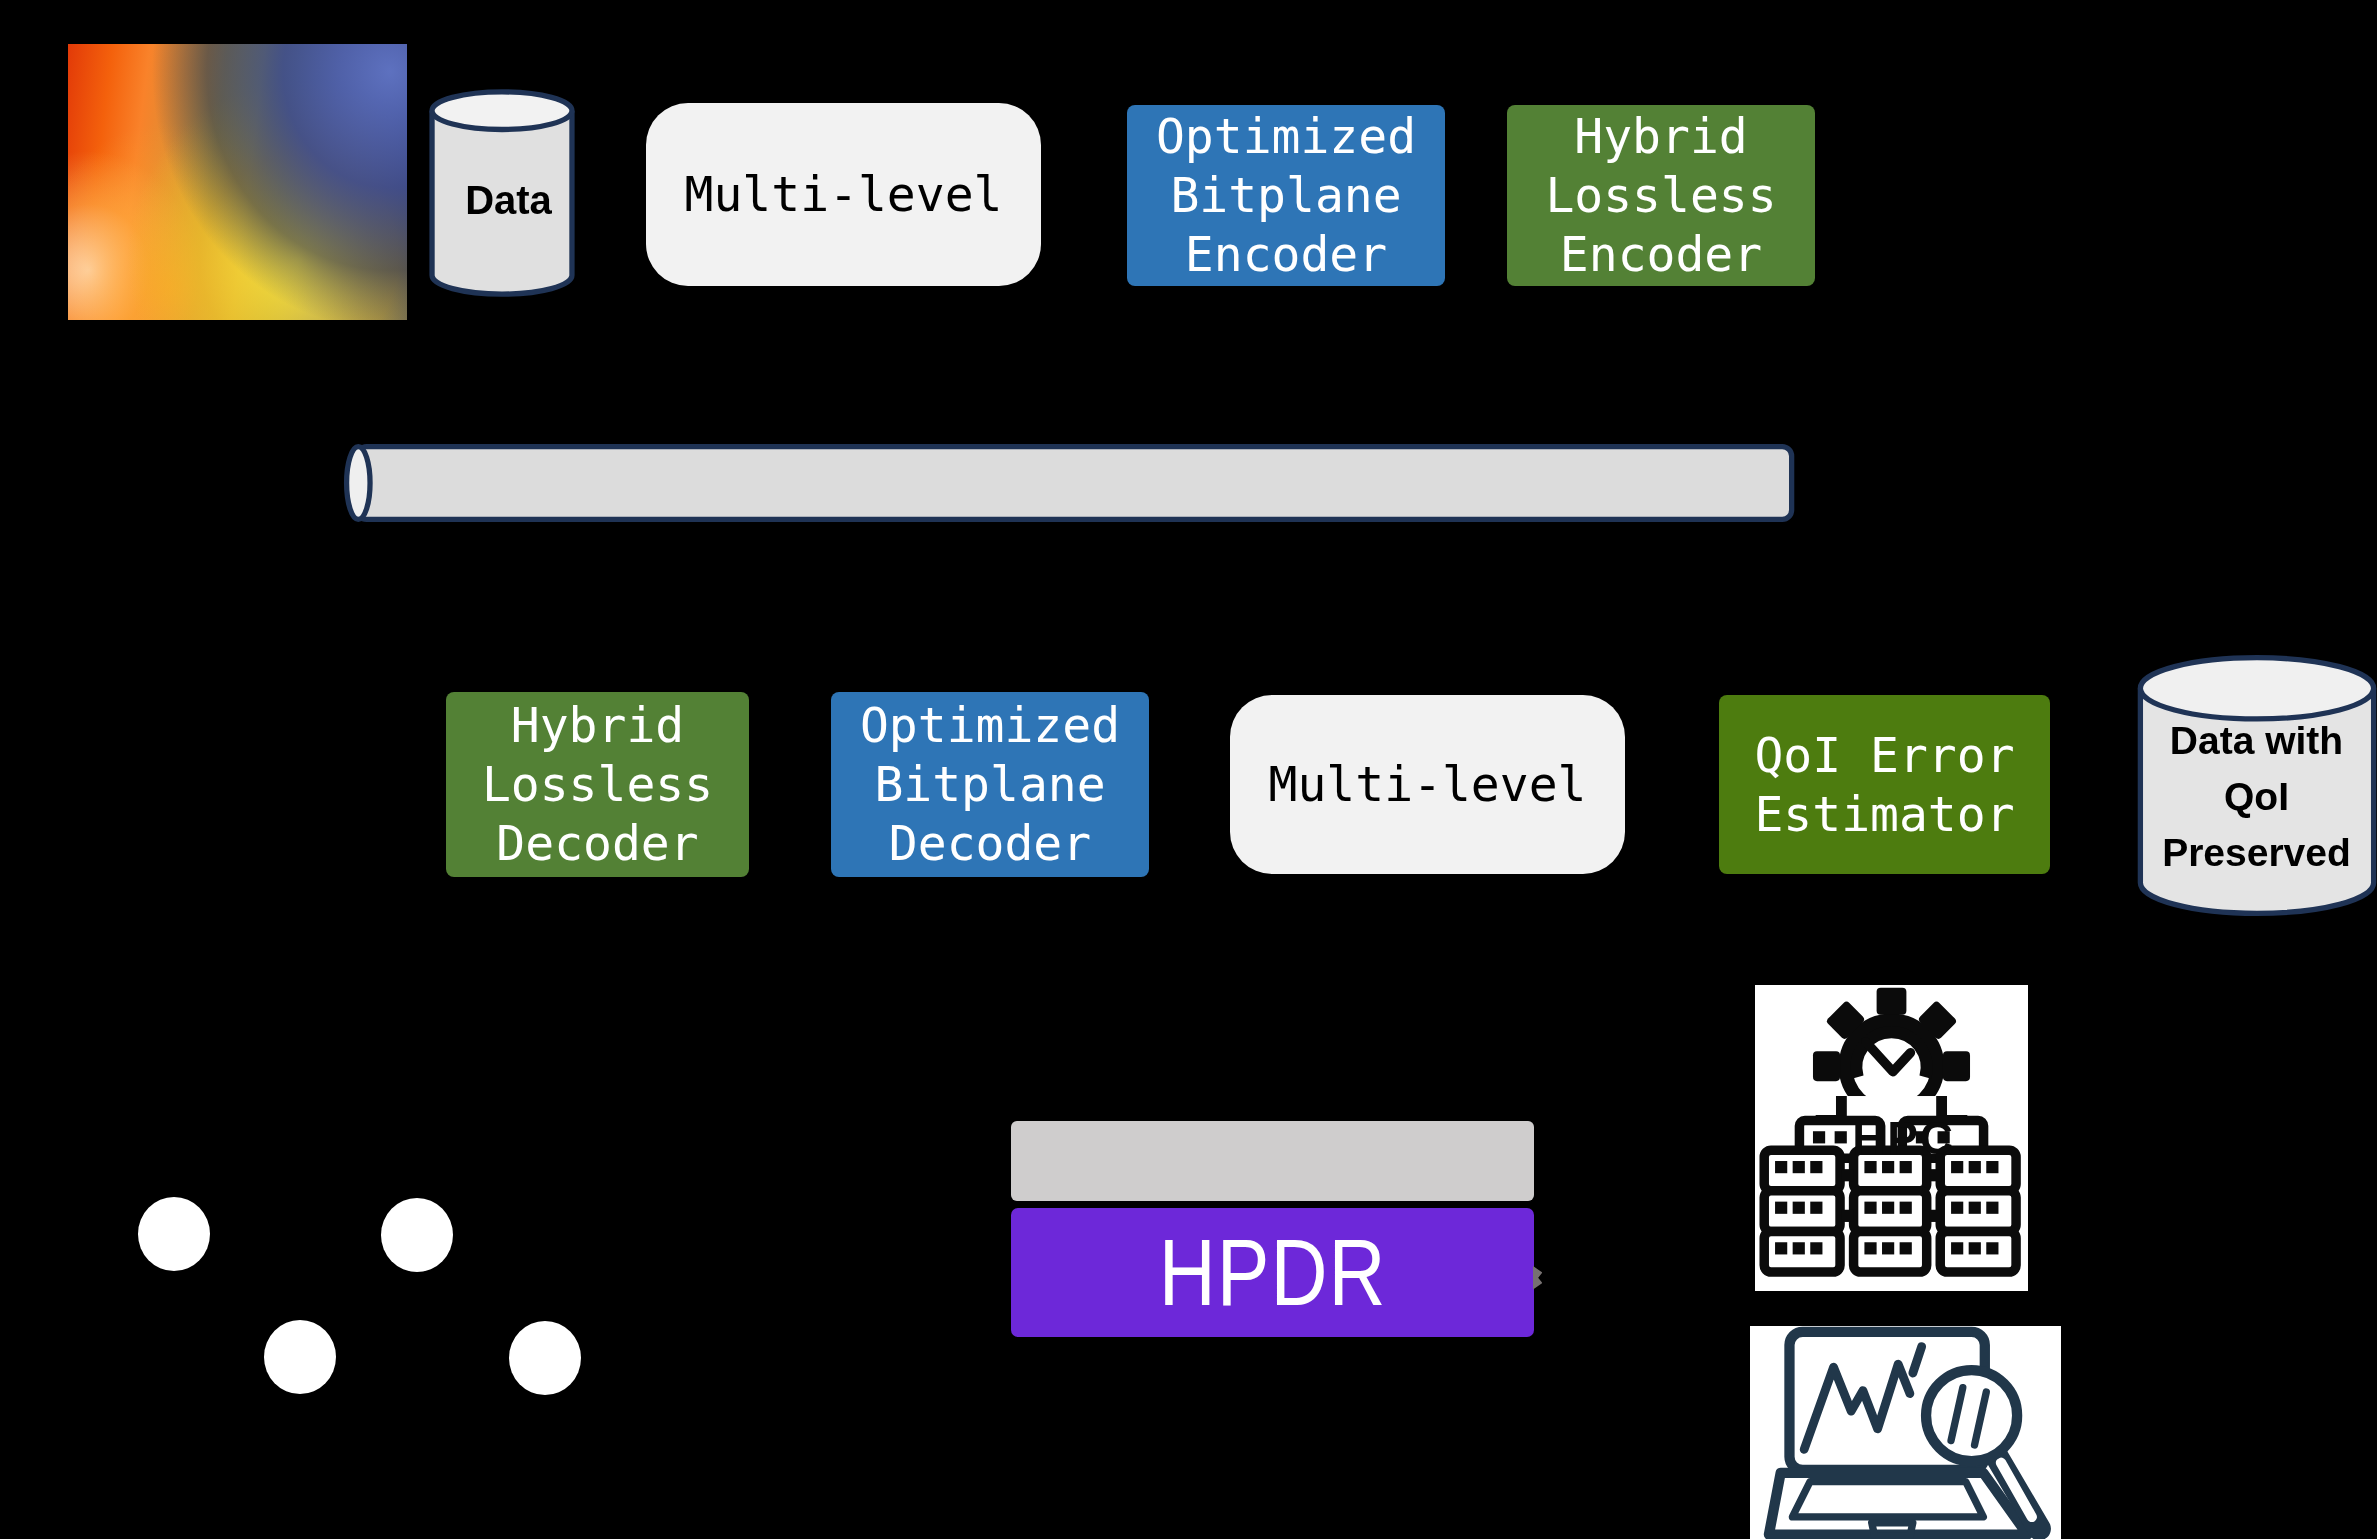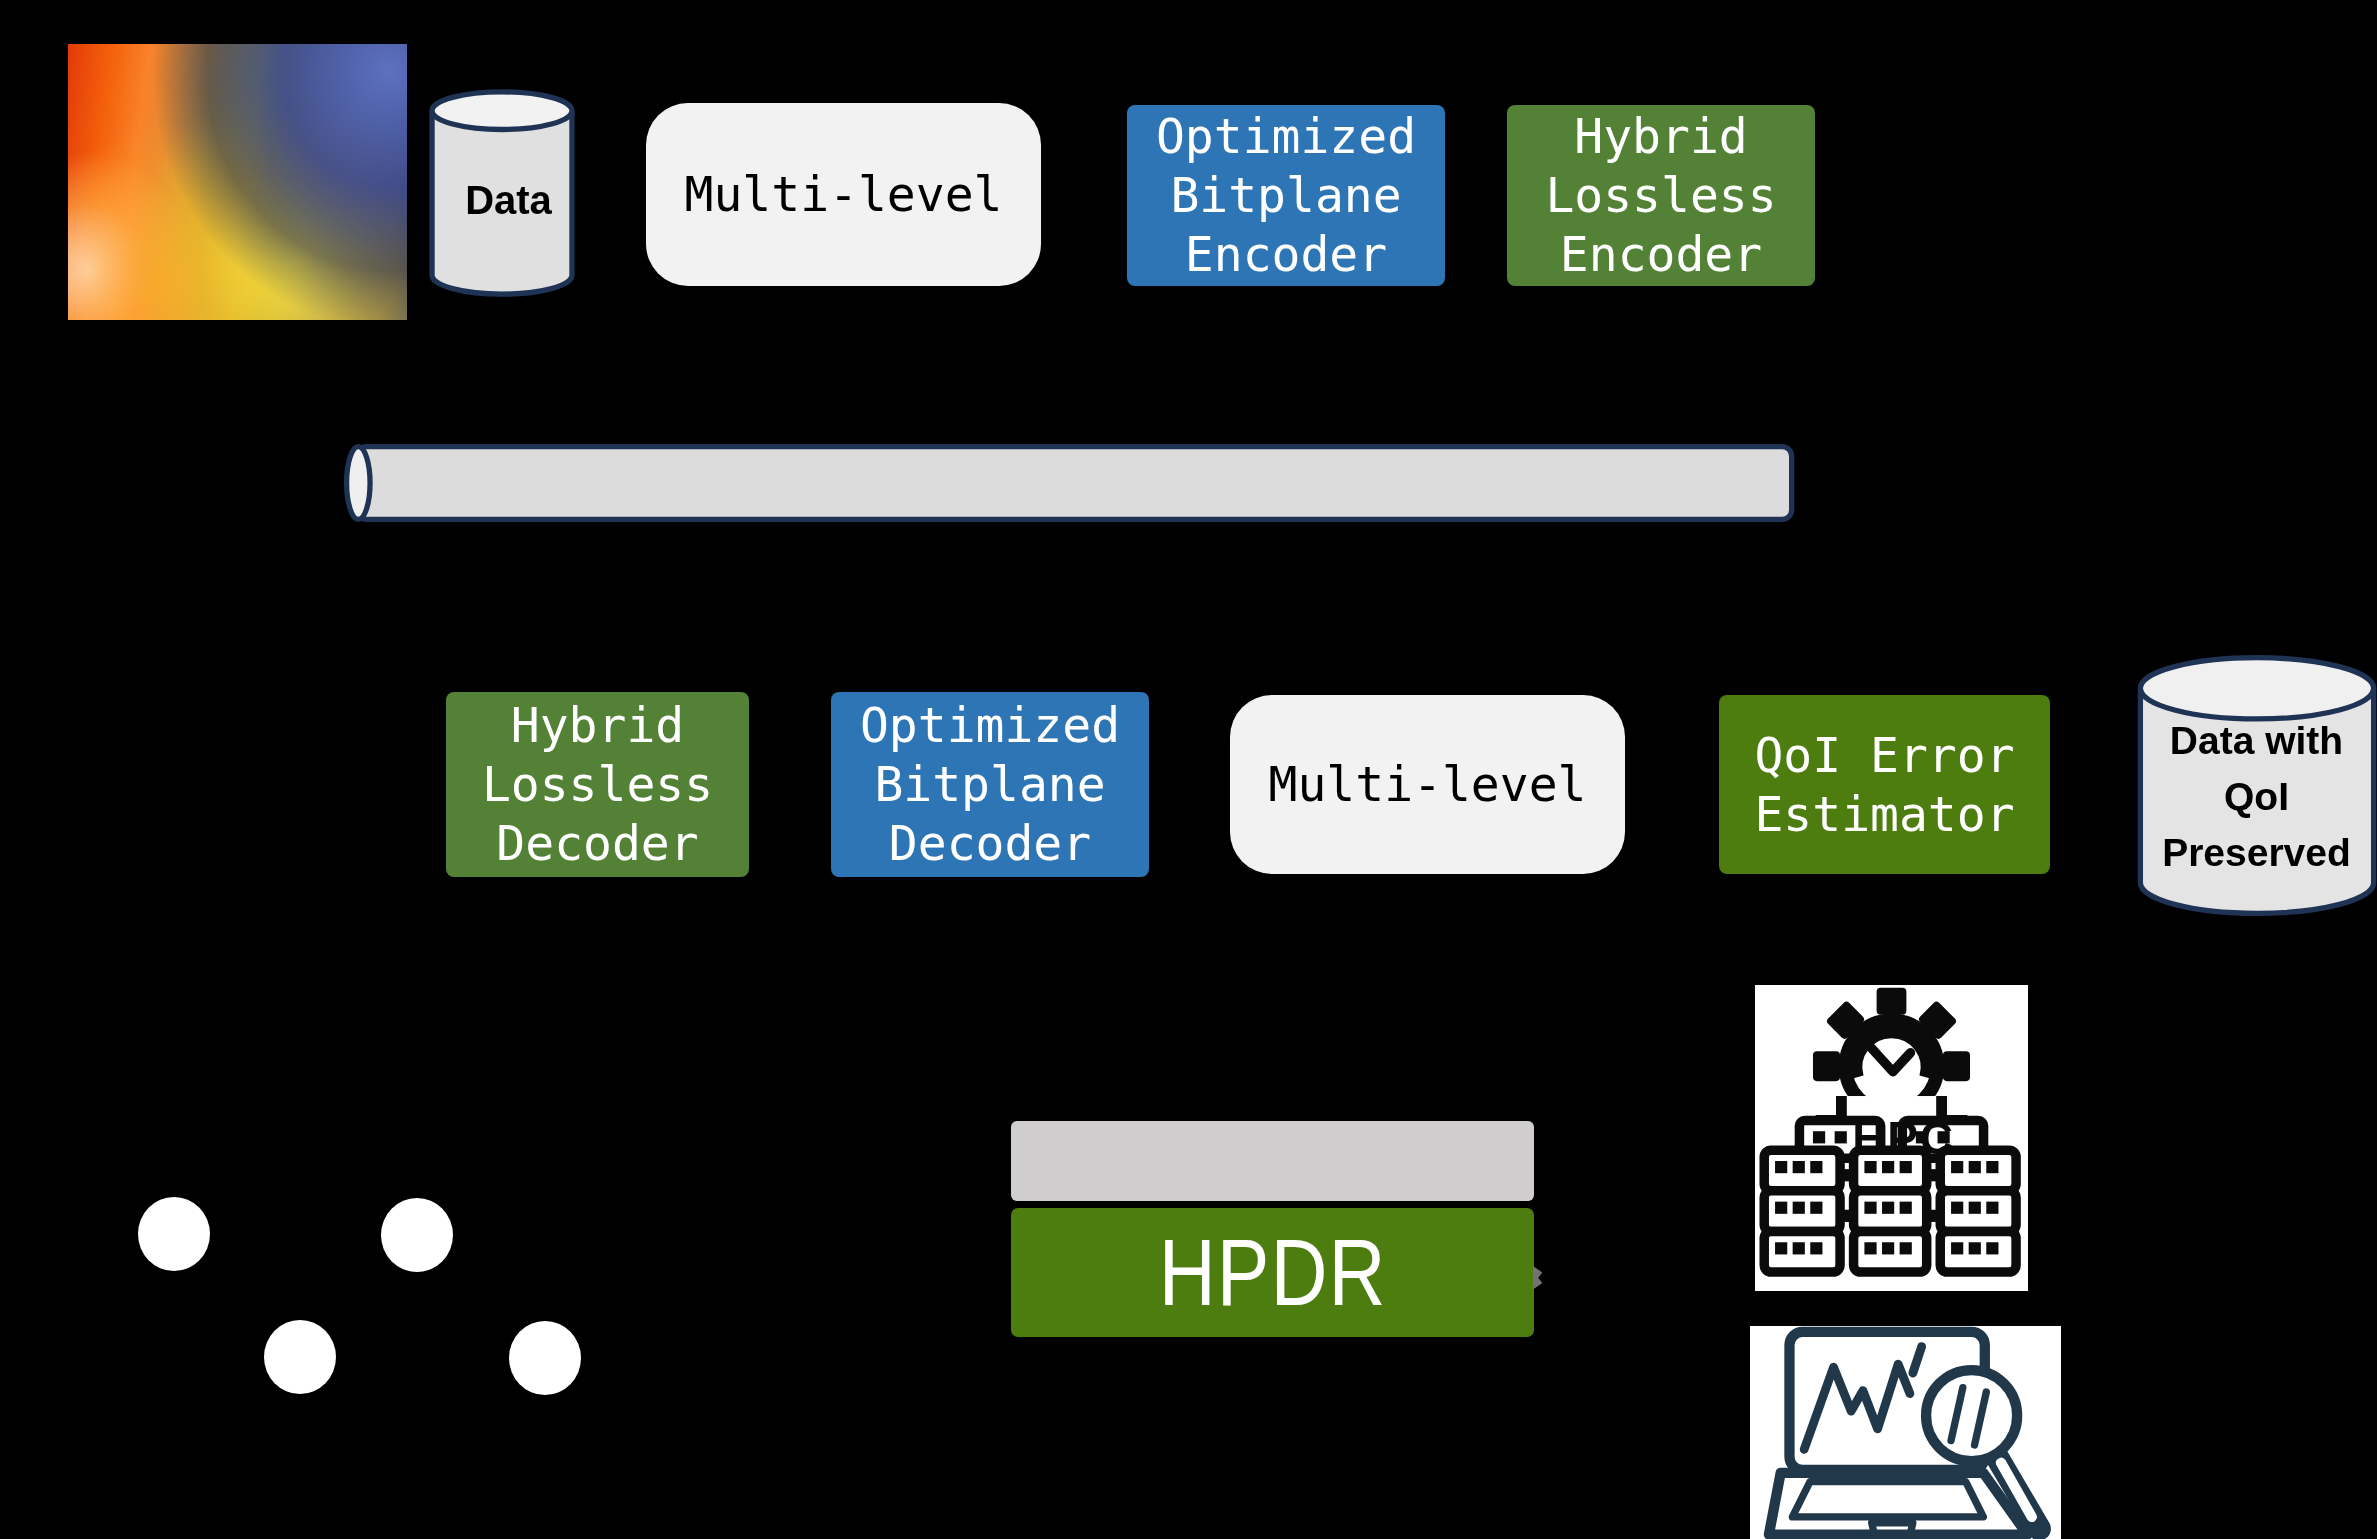--- a/index.html
+++ b/index.html
@@ -35,21 +35,21 @@
              text-align:center;color:#000;font-weight:bold;}
   #data-cyl-label{left:430px;top:109px;width:145px;height:182px;font-size:40px;margin-left:6px;}
   #qoi-cyl-label{left:2137px;top:685px;width:239px;height:224px;font-size:39px;line-height:56px;}
 
   #pipe-label{position:absolute;left:344px;top:444px;width:1453px;height:78px;display:flex;
               align-items:center;justify-content:center;color:#000;font-weight:bold;font-size:48px;}
   #pipe-label span{display:inline-block;transform:scaleX(.92);}
 
   
   #hpdr-top{position:absolute;left:1011px;top:1121px;width:523px;height:80px;background:#cfcdcd;border-radius:5.9px;}
-  #hpdr-box{position:absolute;left:1011px;top:1208px;width:523px;height:129px;background:#4d7c0f;border-radius:7px;
+  #hpdr-box{position:absolute;left:1011px;top:1208px;width:523px;height:129px;background:#6d28d9;border-radius:7px;
             display:flex;align-items:center;justify-content:center;color:#fff;font-size:94px;font-weight:400;}
   #hpdr-box span{display:inline-block;transform:scaleX(.84);letter-spacing:1.2px;}
   #hpdr-tab{position:absolute;left:1533px;top:1266px;width:9.4px;height:23.5px;background:#767171;
             clip-path:polygon(0 0,100% 28%,55% 50%,100% 72%,0 100%);}
 
   
   .dot{position:absolute;width:72px;height:74px;background:#fff;border-radius:50%;}
   #dot-1{left:138px;top:1197px;} #dot-2{left:381px;top:1198px;}
   #dot-3{left:264px;top:1320px;} #dot-4{left:509px;top:1321px;}
 

